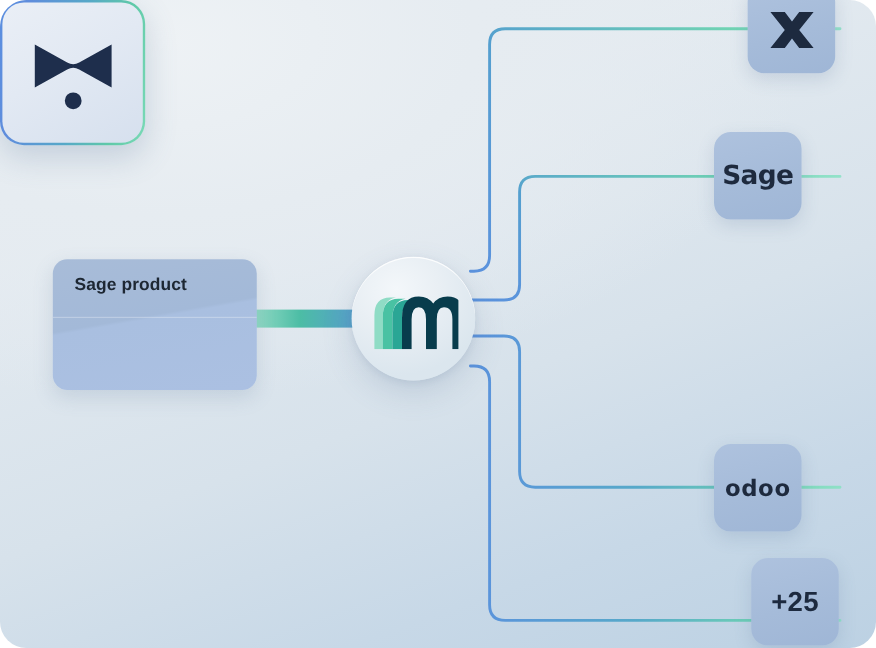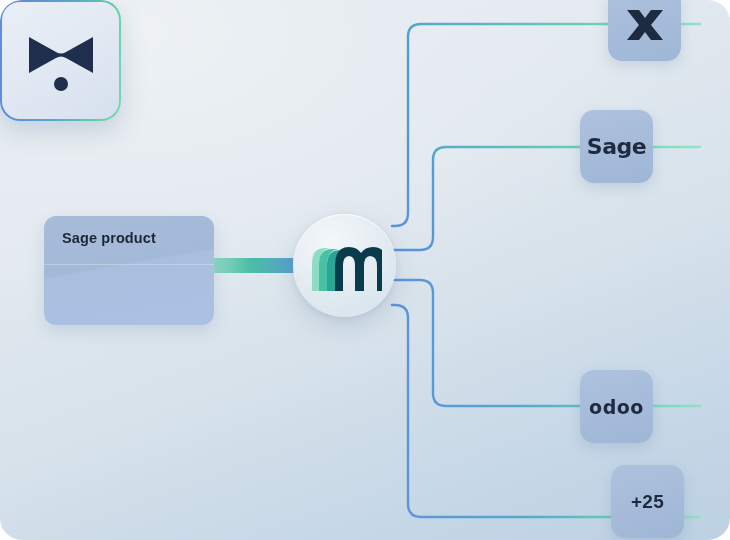--- a/index.html
+++ b/index.html
@@ -85,23 +85,24 @@
   
   .tile {
     position: absolute;
     border-radius: 14px;
     background: linear-gradient(165deg, #aec2de 0%, #a5bbd9 55%, #9fb6d6 100%);
     box-shadow: 0 5px 14px rgba(85,112,148,0.18);
     display: flex;
     align-items: center;
     justify-content: center;
     overflow: hidden;
+    margin-left: 15px;
   }
   .tile .label {
-    font-size: 19px;
+    font-size: 23px;
     font-weight: 700;
     color: #1d2a3f;
     letter-spacing: 0.2px;
   }
 
   .tile-xero   { left: 608px; top: -12px;  width: 73px; height: 73px; }
   .tile-sage   { left: 580px; top: 110px;  width: 73px; height: 73px; }
   .tile-odoo   { left: 580px; top: 370px;  width: 73px; height: 73px; justify-content: center; }
   .tile-more   { left: 611px; top: 465px;  width: 73px; height: 73px; }
 

